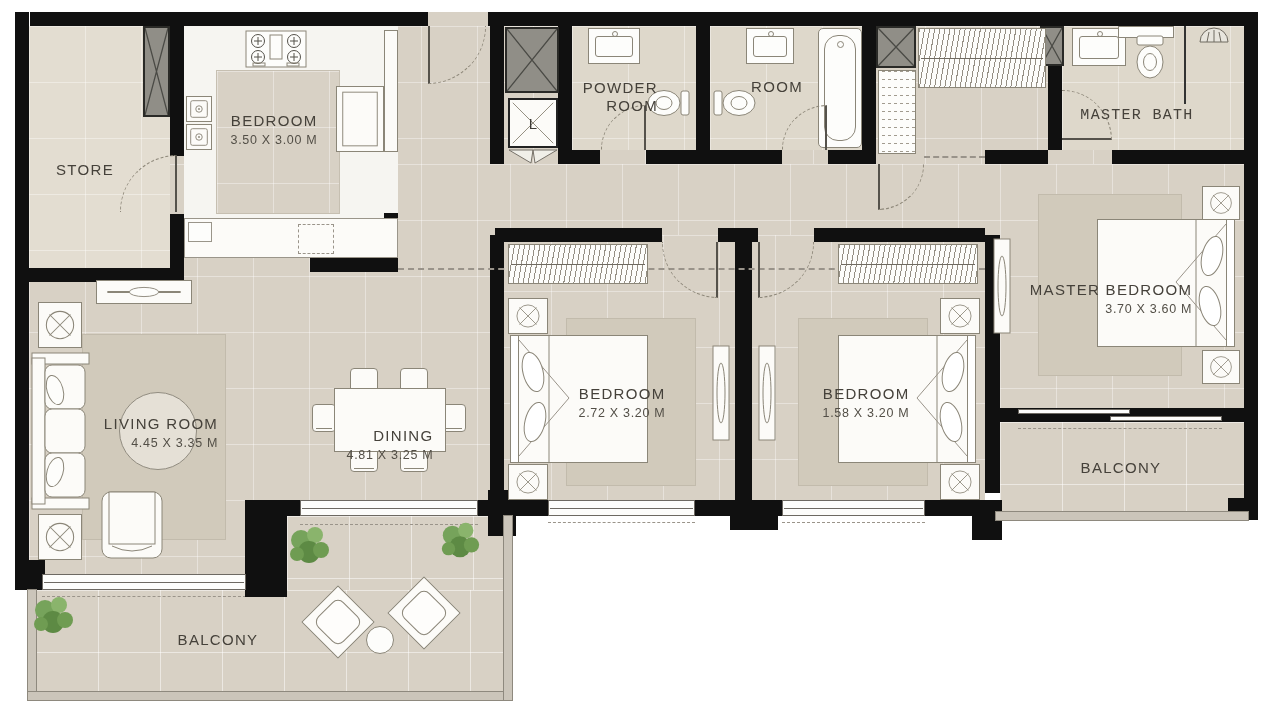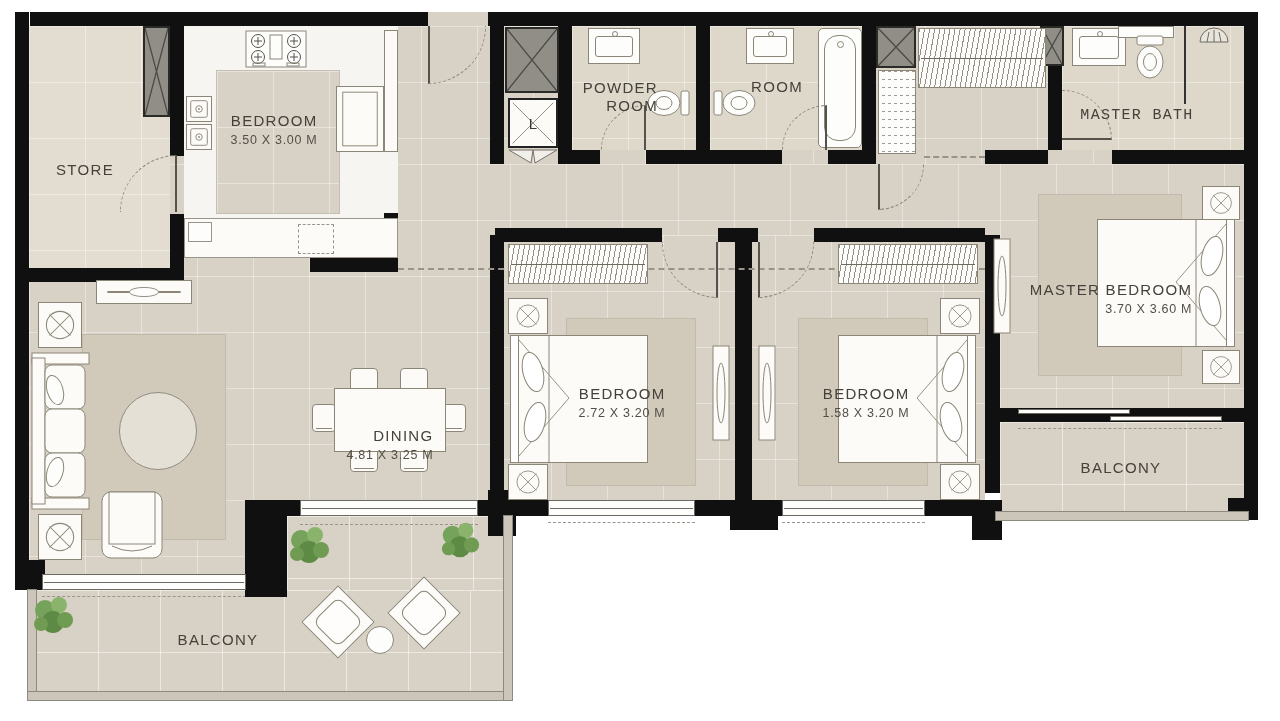--- a/index.html
+++ b/index.html
@@ -444,20 +444,24 @@
     </div>
   <div class="lbl powder" style="left:612px;top:97px;">
       <div class="name">POWDER ROOM</div>
     </div>
   <div class="lbl" style="left:777px;top:87px;">
       <div class="name">ROOM</div>
     </div>
   <div class="lbl" style="left:1137px;top:116px;font-family:Liberation Mono, monospace;">
       <div class="name">MASTER BATH</div>
     </div>
+  <div class="lbl" style="left:161px;top:433px;">
+      <div class="name">LIVING ROOM</div>
+      <div class="dims">4.45 X 3.35 M</div>
+    </div>
   <div class="lbl" style="left:390px;top:437px;margin-top:8px;">
       <div class="name">DINING</div>
       <div class="dims">4.81 X 3.25 M</div>
     </div>
   <div class="lbl" style="left:622px;top:403px;">
       <div class="name">BEDROOM</div>
       <div class="dims">2.72 X 3.20 M</div>
     </div>
   <div class="lbl" style="left:866px;top:403px;">
       <div class="name">BEDROOM</div>

